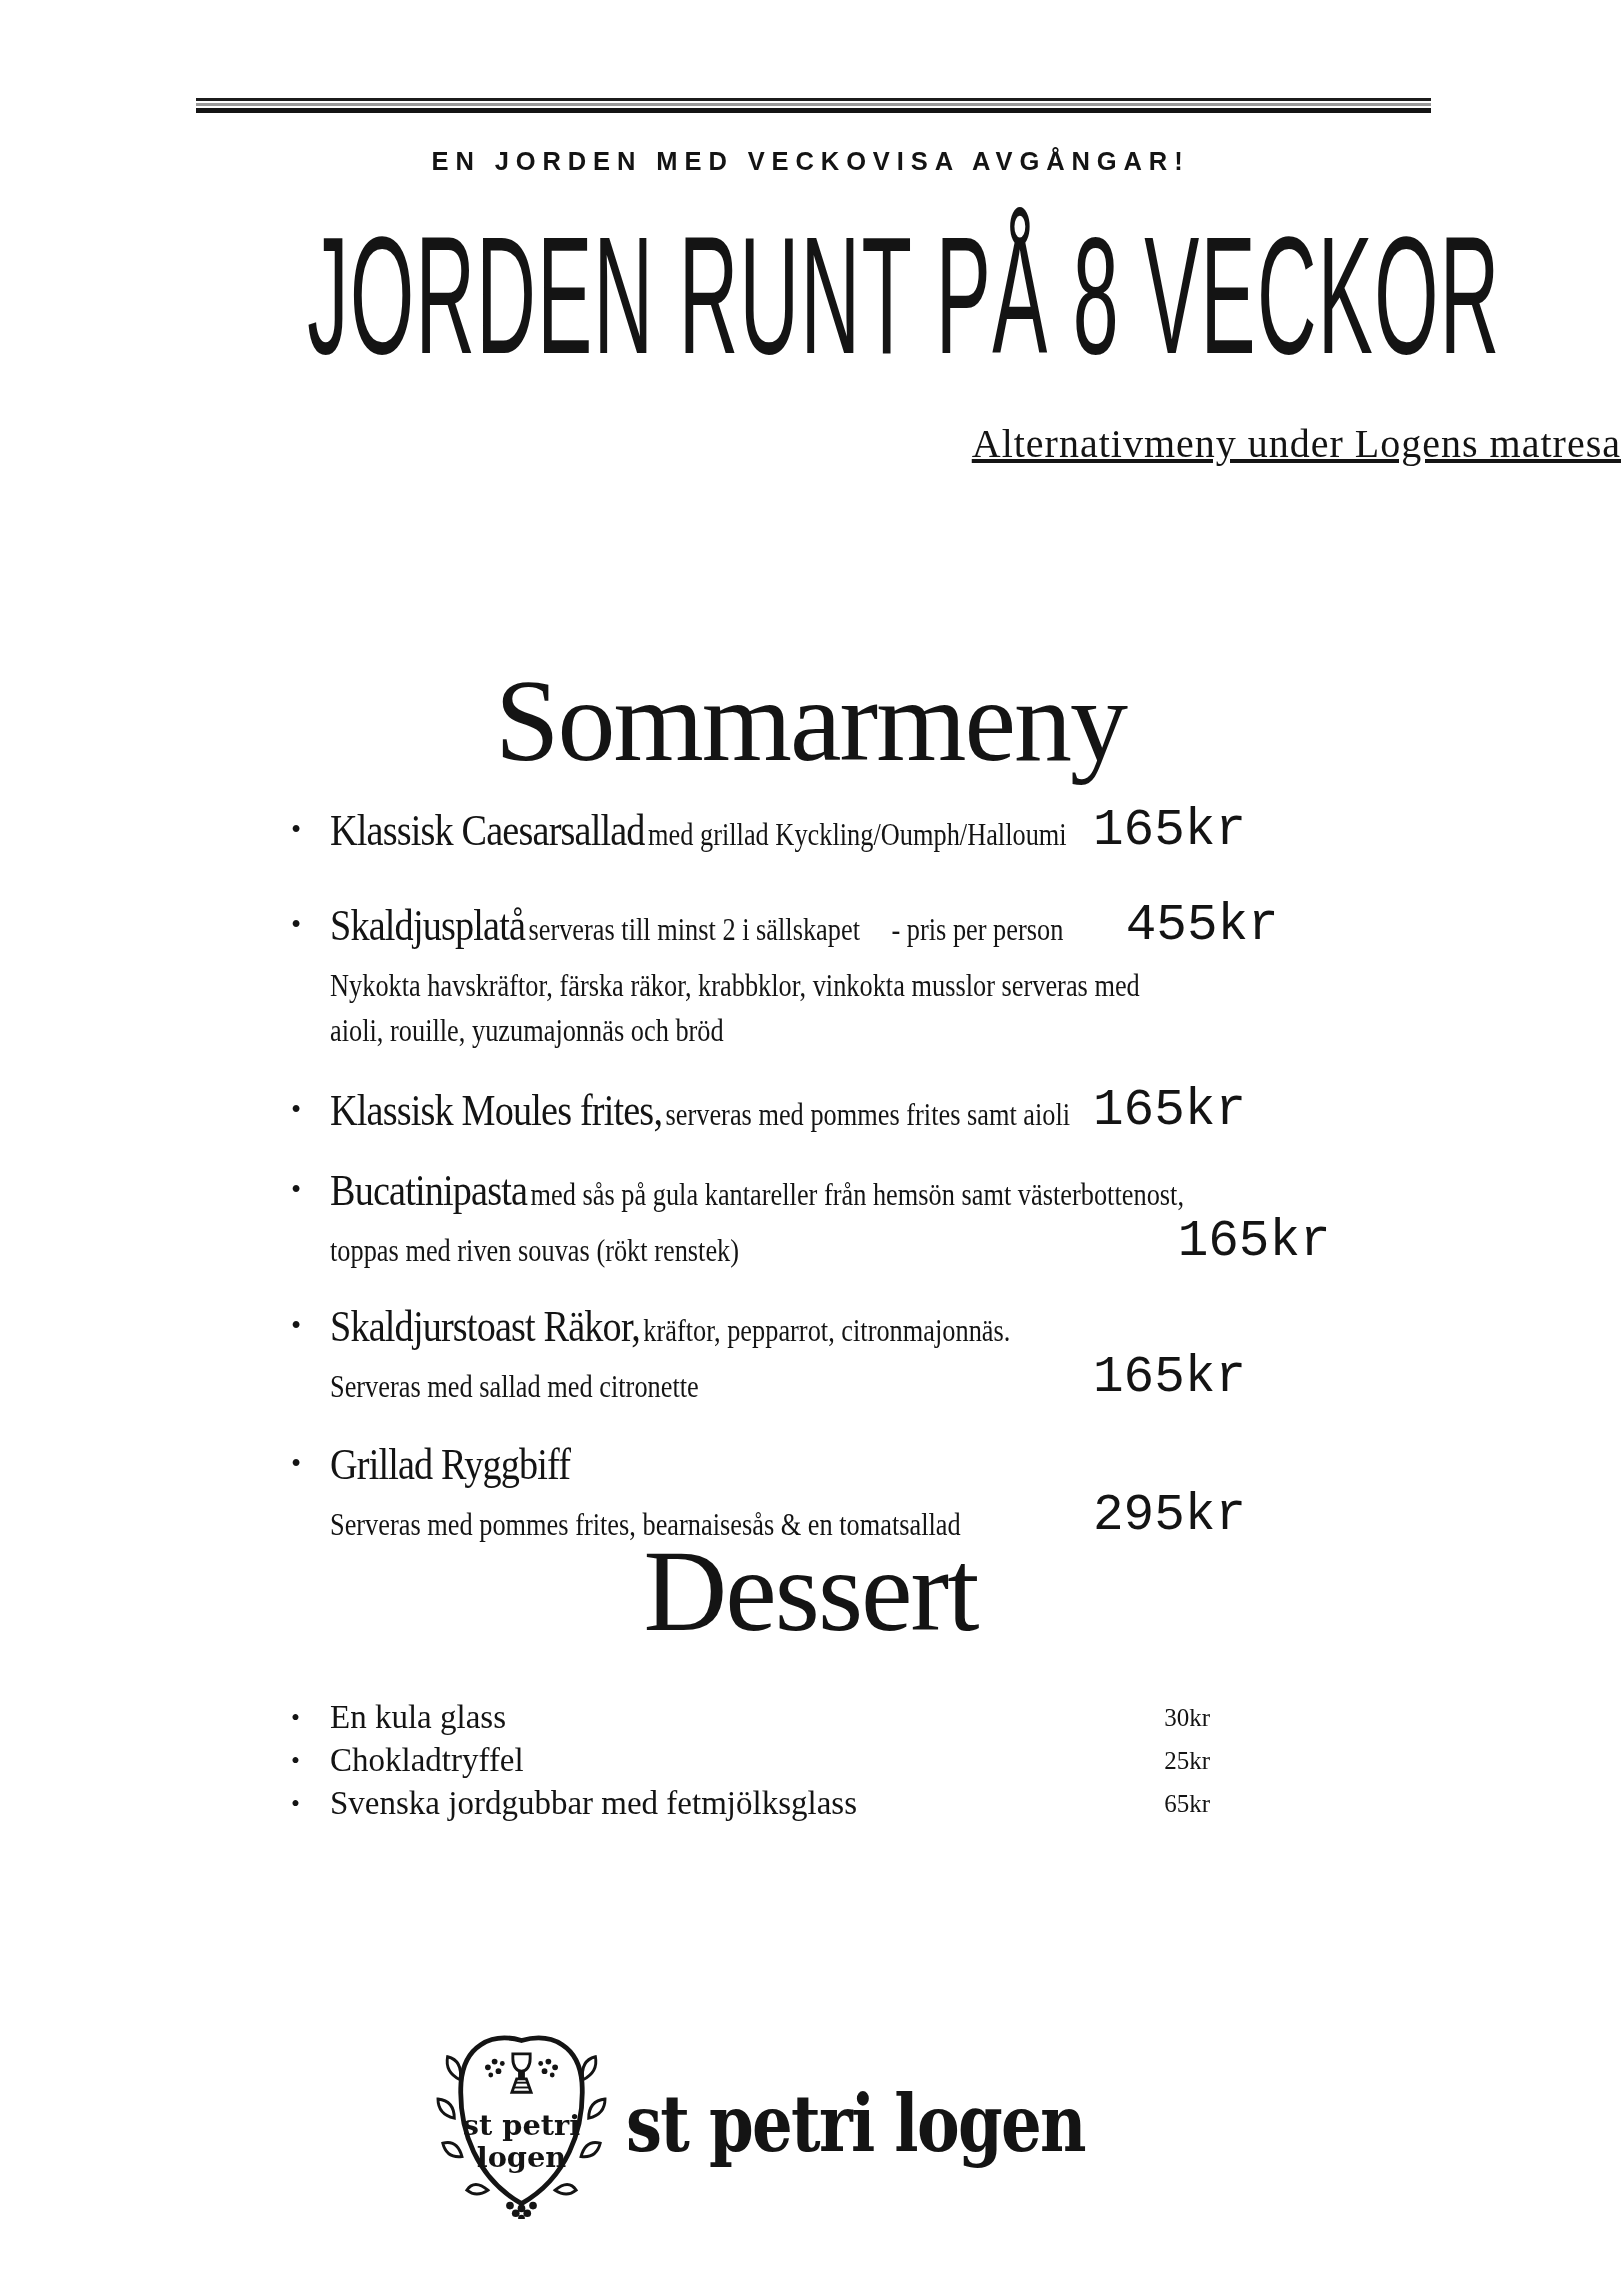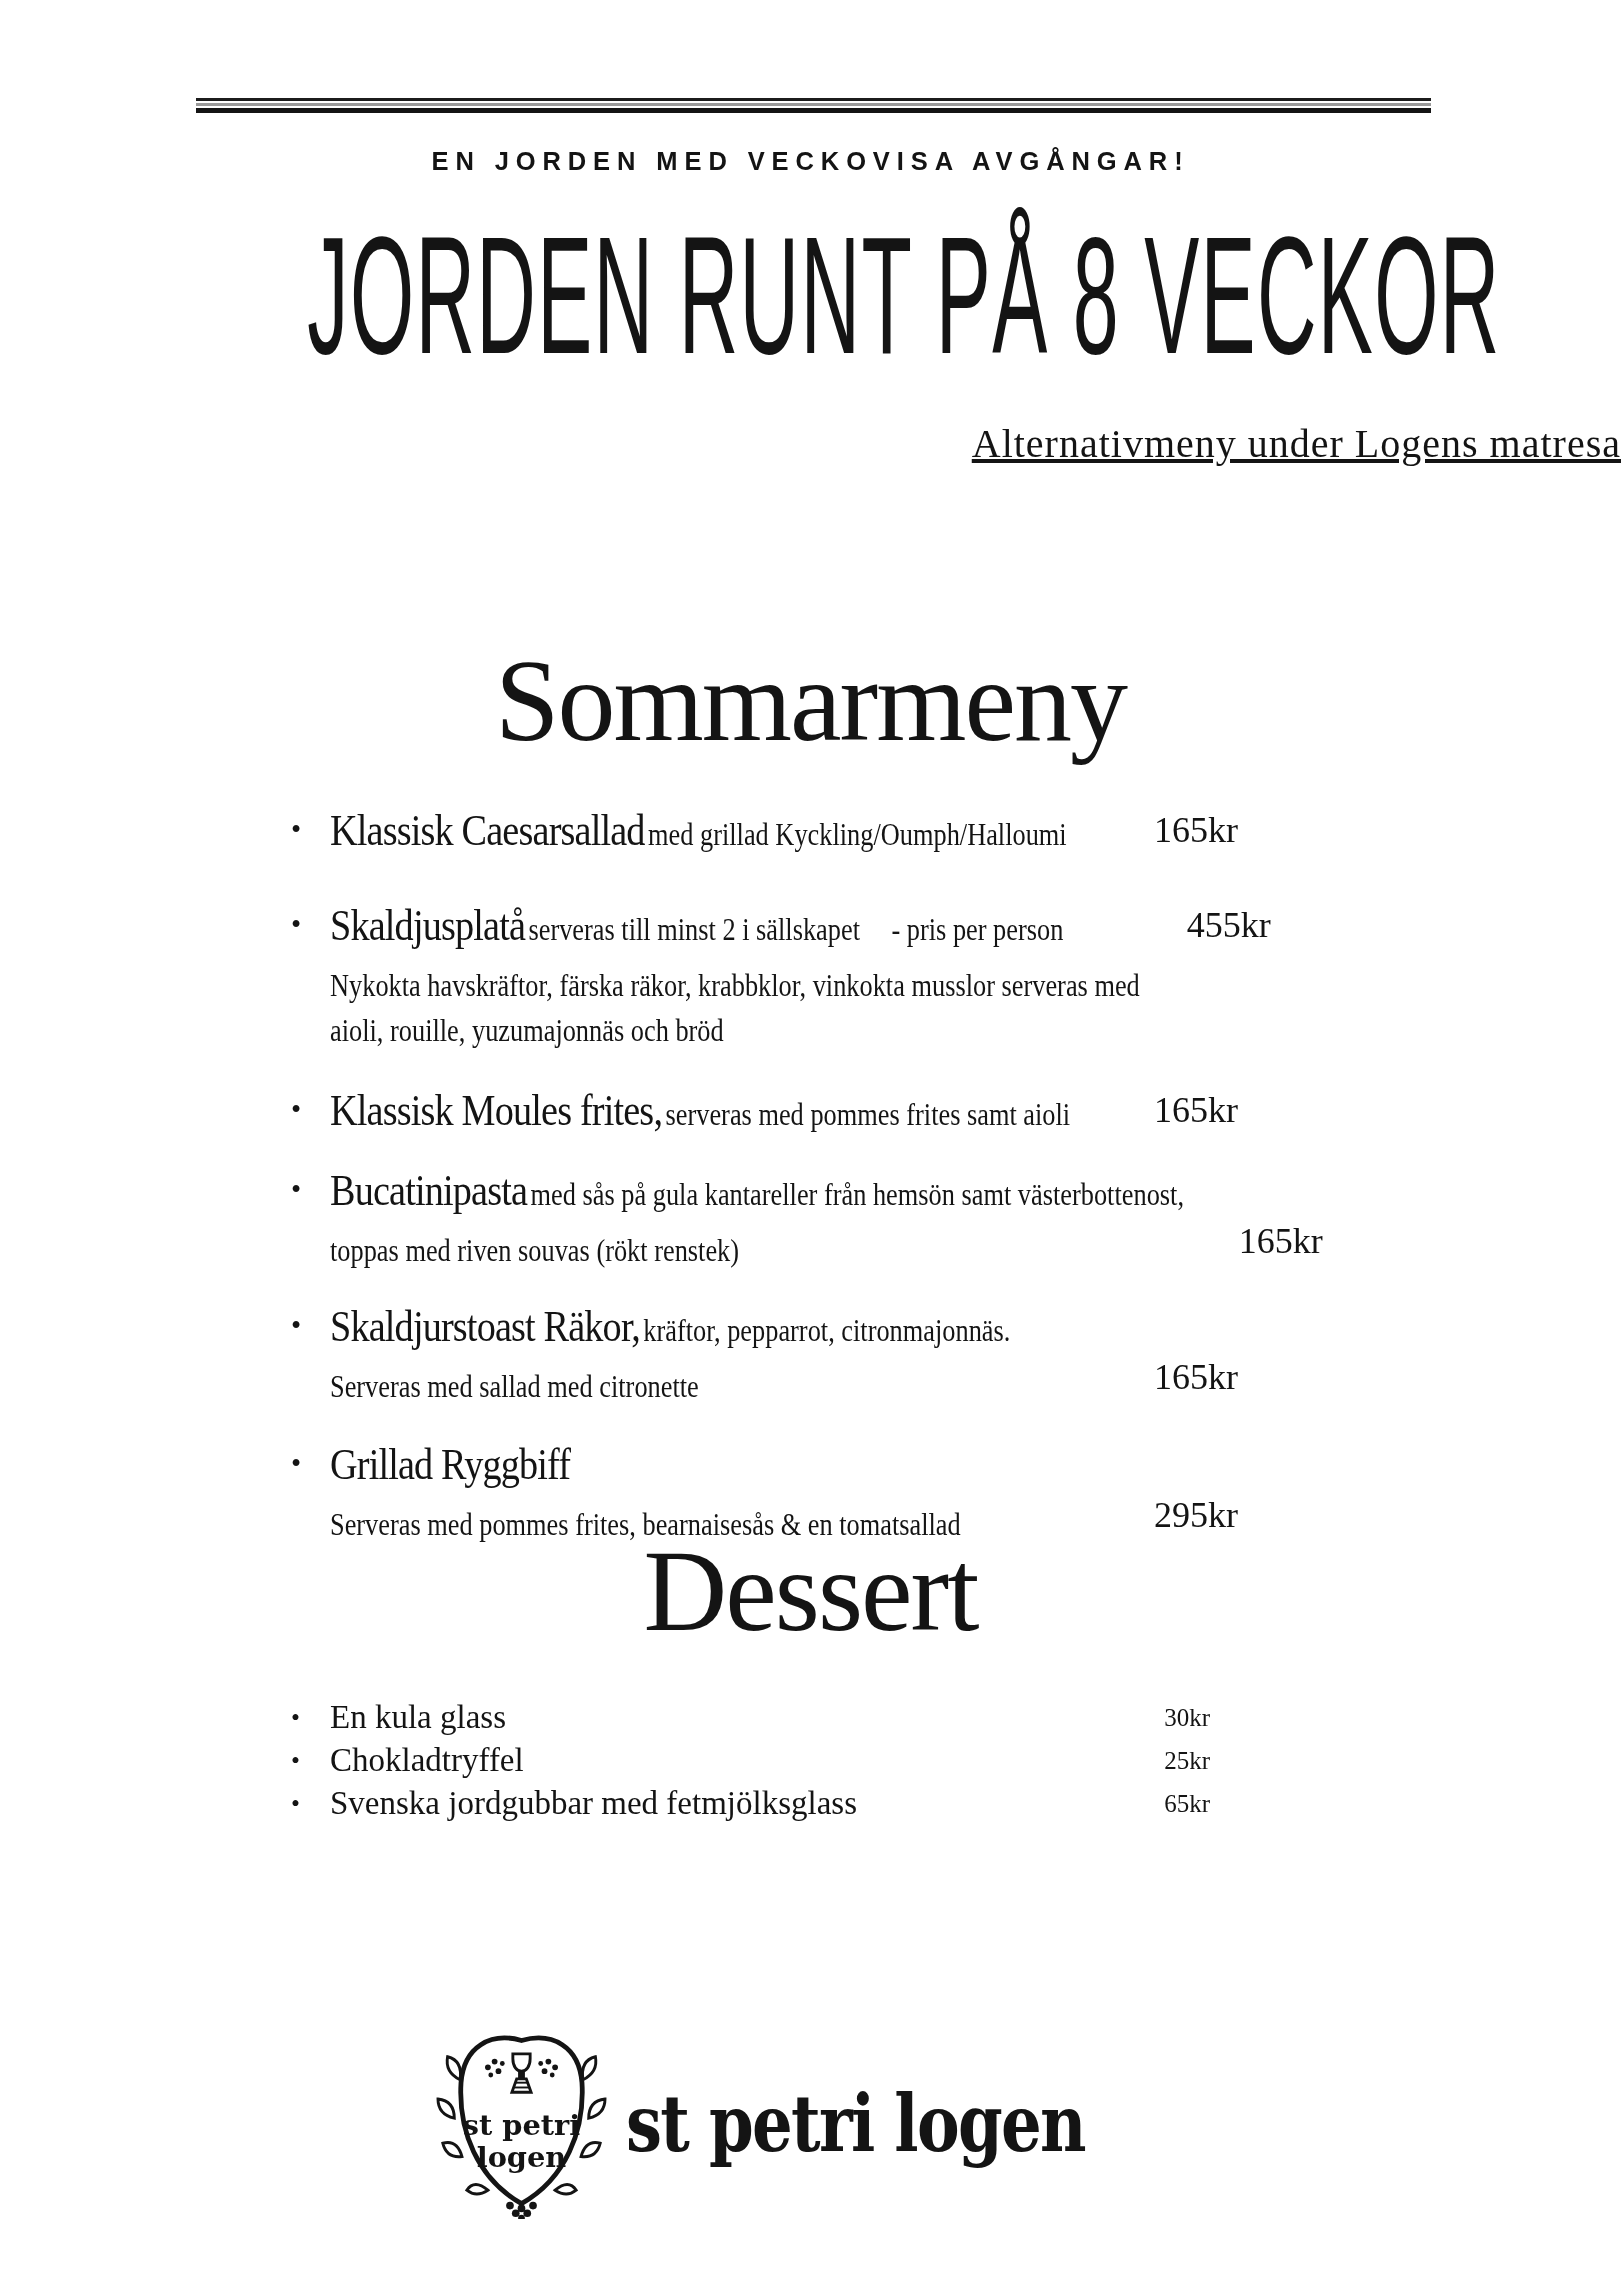--- a/index.html
+++ b/index.html
@@ -39,21 +39,21 @@
   }
 
   #subtitle { top: 420px; text-align: right; font-size: 40px; letter-spacing: 1px; text-decoration: underline; }
 
   .section-heading {
     text-align: center;
     font-size: 116px;
     letter-spacing: -2px;
     line-height: 1.15;
   }
-  #sommarmeny-heading { top: 635px; }
+  #sommarmeny-heading { top: 655px; }
   #dessert-heading   { top: 1525px; }
 
   
   #menu { position: absolute; top: 802px; left: 291px; width: 959px; }
   .item { display: flex; }
   .item .bullet {
     width: 39px; flex: 0 0 39px;
     font-size: 29px; line-height: 55px;
     color: #141414;
   }
@@ -64,22 +64,22 @@
     display: inline-block;
     transform: scaleX(0.85);
     transform-origin: 0 50%;
     white-space: nowrap;
   }
   .nm { font-size: 45px; letter-spacing: -1px; }
   .dt { font-size: 31px; }
   .gap-dash { margin-left: 37px; font-size: 31px; }
   .desc { line-height: 45px; font-size: 31px; white-space: nowrap; }
   .price {
-    position: absolute; right: 12px;
-    font-size: 36px; line-height: 57px;
+    position: absolute; right: 4px;
+    font-size: 51px; line-height: 57px; font-family: Liberation Mono, monospace;
   }
   .p0 { top: 0; }
   .p1 { top: 57px; line-height: 45px; }
   .mb1 { margin-bottom: 29px; }
   .mb2 { margin-bottom: 29px; }
   .mb3 { margin-bottom: 13.7px; }
   .mb4 { margin-bottom: 25px; }
   .mb5 { margin-bottom: 27.4px; justify-content: space-between; }
 
   

